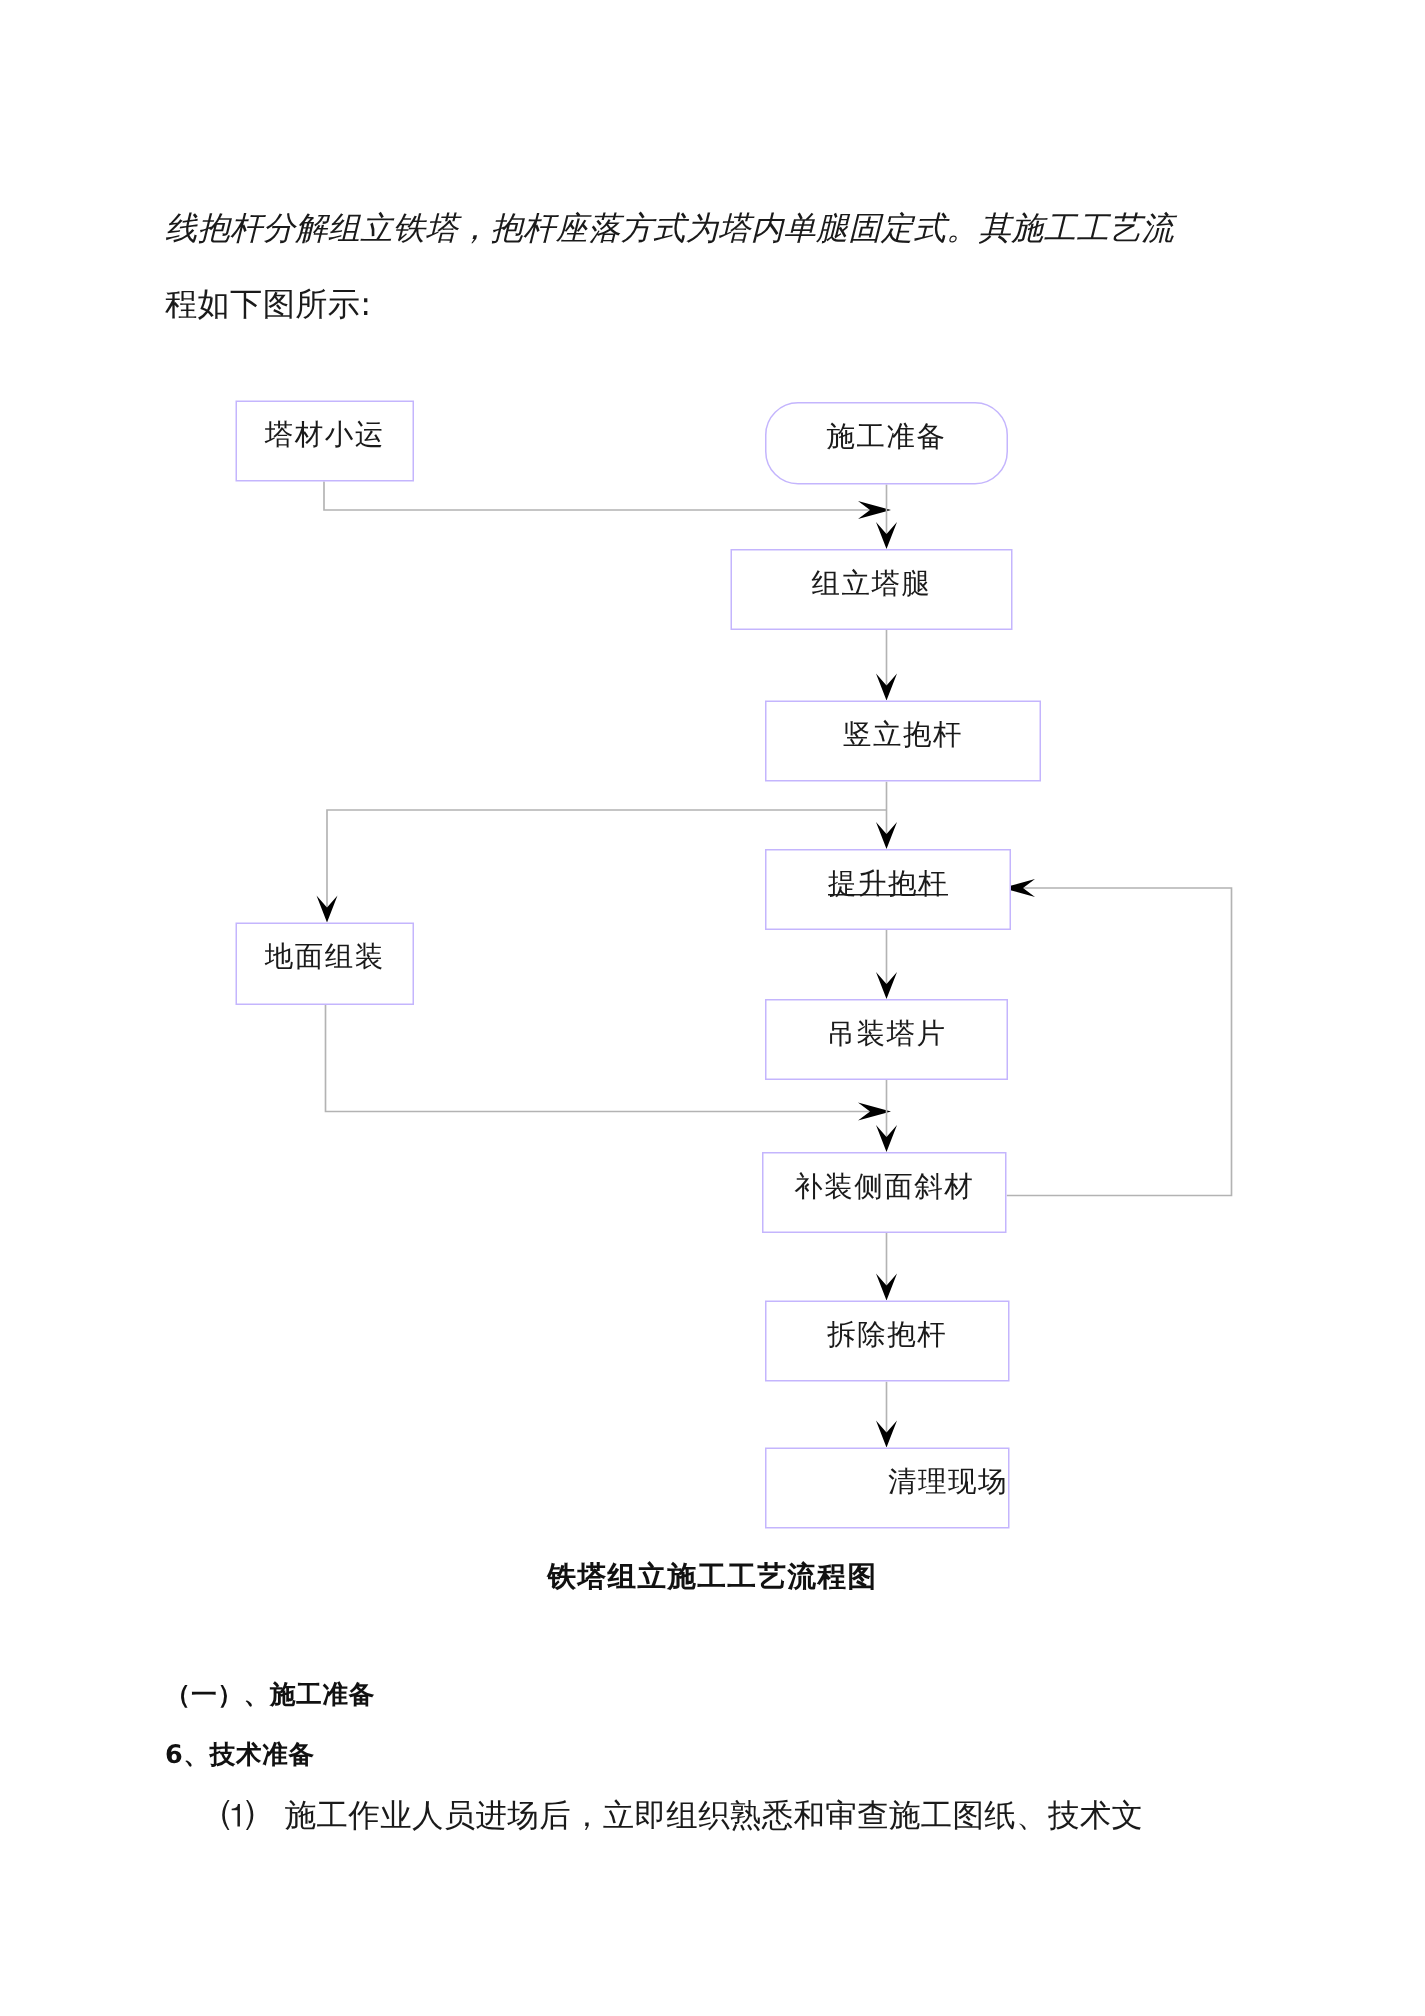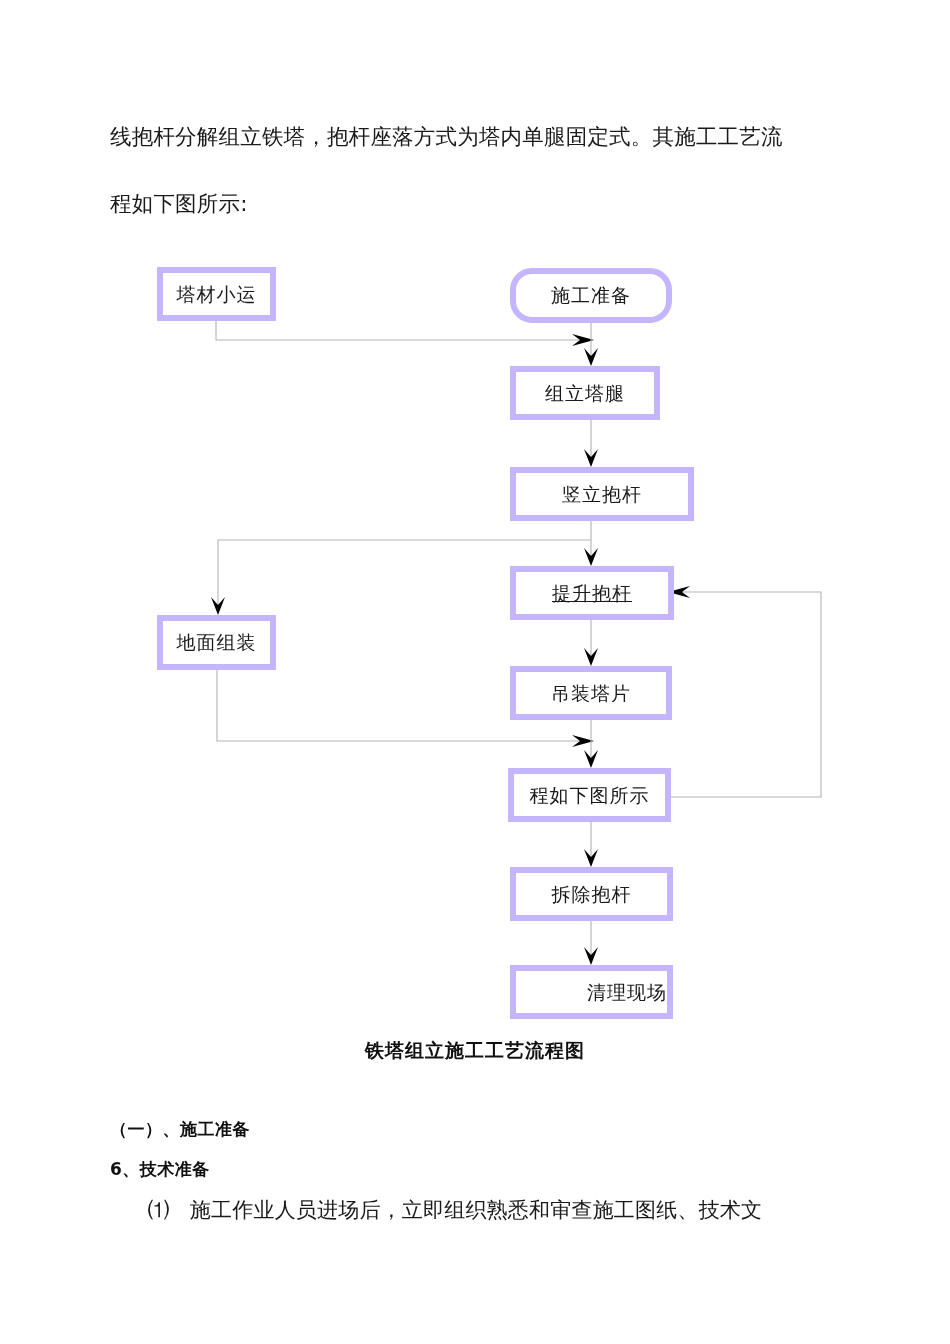--- a/index.html
+++ b/index.html
@@ -23,35 +23,35 @@
   
   .para {
     position: absolute;
     font-family: "DejaVu Sans", sans-serif;
     font-size: 21.5px;
     line-height: 58px;
     letter-spacing: 0.2px;
     color: #1a1a1a;
     white-space: pre;
   }
-  #intro-l1 { left: 110px; top: 108px; }
+  #intro-l1 { left: 110px; top: 124px; font-style: italic; }
   #intro-l2 { left: 110px; top: 175px; }
 
   
   #flow {
     position: absolute;
     left: 0;
     top: 0;
     width: 950px;
     height: 1344px;
   }
   .node {
     position: absolute;
     box-sizing: border-box;
-    border: 6px solid #c4b5fd;
+    border: 1px solid #c4b5fd;
     background: #ffffff;
     font-family: "DejaVu Sans", sans-serif;
     font-size: 19px;
     color: #1a1a1a;
     text-align: center;
     padding-top: 9px;
     letter-spacing: 1px;
     z-index: 3;
   }
   svg.edges {
@@ -154,31 +154,31 @@
       <polygon class="arrow-head" points="584,849 591,867 598,849 591,857"></polygon>
 
       <path class="edge-line" d="M 591,921 L 591,961"></path>
       <polygon class="arrow-head" points="584,947 591,965 598,947 591,955"></polygon>
     </svg>
 
     <div class="node" style="left:157px; top:267px; width:119px; height:54px;">塔材小运</div>
 
     <div class="node" style="left:510px; top:268px; width:162px; height:55px;border-radius:22px;">施工准备</div>
 
-    <div class="node" style="left:510px; top:366px; width:150px; height:54px;font-family:Liberation Serif, serif;">组立塔腿</div>
+    <div class="node" style="left:487px; top:366px; width:188px; height:54px;font-family:Liberation Serif, serif;">组立塔腿</div>
 
     <div class="node" style="left:510px; top:467px; width:184px; height:54px;">竖立抱杆</div>
 
     <div class="node" style="left:510px; top:566px; width:164px; height:54px;text-decoration:underline;">提升抱杆</div>
 
     <div class="node" style="left:157px; top:615px; width:119px; height:55px;">地面组装</div>
 
     <div class="node" style="left:510px; top:666px; width:162px; height:54px;">吊装塔片</div>
 
-    <div class="node" style="left:508px; top:768px; width:163px; height:54px;">程如下图所示</div>
+    <div class="node" style="left:508px; top:768px; width:163px; height:54px;">补装侧面斜材</div>
 
     <div class="node" style="left:510px; top:867px; width:163px; height:54px;">拆除抱杆</div>
 
     <div class="node" style="left:510px; top:965px; width:163px; height:54px;text-align:right;">清理现场</div>
   </div>
 
   <div id="caption">铁塔组立施工工艺流程图</div>
 
   <div class="heading" id="h-section">（一）、施工准备</div>
 

